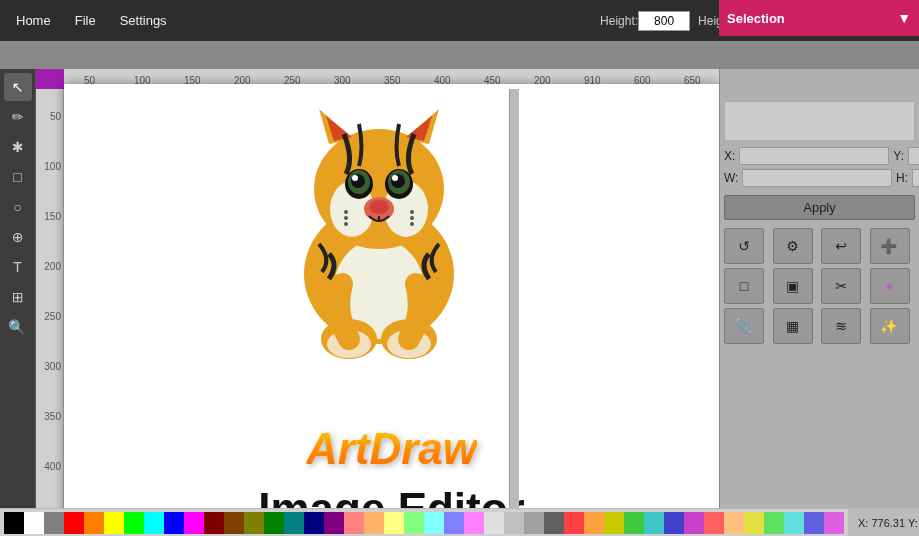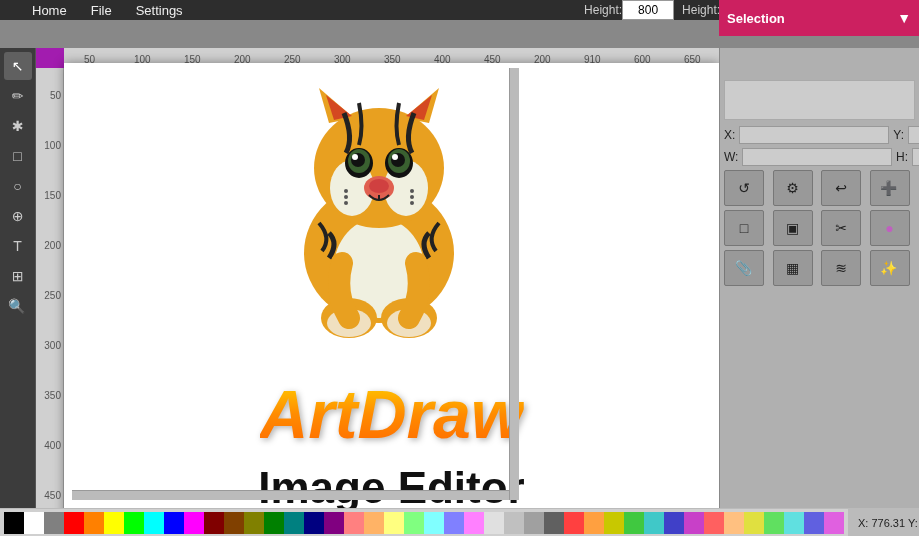--- a/index.html
+++ b/index.html
@@ -1,21 +1,21 @@
 <!DOCTYPE html>
 <html><head>
   <meta charset="utf-8">
   <style>
     * { box-sizing: border-box; margin: 0; padding: 0; }
     body { font-family: Arial, sans-serif; font-size: 12px; background: #888; overflow: hidden; width: 919px; height: 536px; }
 
     
     #menubar {
       display: flex; align-items: center; background: #2d2d2d; color: #eee;
-      height: 20px; padding: 0 20px; gap: 0;
+      height: 41px; padding: 0 4px; gap: 0;
     }
     .menu-item {
       padding: 4px 12px; cursor: pointer; font-size: 13px; color: #eee;
     }
     .menu-separator { flex: 1; }
     .dim-label { color: #ccc; font-size: 12px; margin-left: 8px; }
     .dim-input {
       background: #fff; border: 1px solid #999; color: #000;
       width: 52px; height: 20px; font-size: 12px; text-align: center; padding: 1px 2px;
     }
@@ -76,21 +76,21 @@
       background: #888;
       display: flex; align-items: center; justify-content: center;
     }
     #canvas-white {
       width: 700px; height: 470px; background: #fff; position: relative; overflow: hidden;
       box-shadow: 0 0 10px rgba(0,0,0,0.4);
     }
     
     .artdraw-title {
       position: absolute; bottom: 80px; left: 50%; transform: translateX(-50%);
-      font-size: 68px; font-weight: 900; font-style: italic;
+      font-size: 44px; font-weight: 900; font-style: italic;
       background: linear-gradient(180deg, #ffd700 0%, #ff8c00 50%, #ff6600 100%);
       -webkit-background-clip: text; -webkit-text-fill-color: transparent;
       background-clip: text;
       white-space: nowrap; text-align: right;
       font-family: 'Arial Black', Arial, sans-serif;
       text-shadow: none;
       filter: drop-shadow(2px 2px 3px rgba(0,0,0,0.3));
     }
     .artdraw-subtitle {
       position: absolute; bottom: 20px; left: 50%; transform: translateX(-50%);
@@ -303,20 +303,21 @@
       <input class="panel-input" type="text" value="" style="">
       <span class="panel-label">Y:</span>
       <input class="panel-input" type="text" value="" style="">
     </div>
     <div class="panel-row">
       <span class="panel-label">W:</span>
       <input class="panel-input" type="text" value="" style="">
       <span class="panel-label">H:</span>
       <input class="panel-input" type="text" value="" style="">
     </div>
+    <button class="apply-btn">Apply</button>
 
     <div class="tool-grid">
       <button class="tool-grid-btn">↺</button>
       <button class="tool-grid-btn">⚙</button>
       <button class="tool-grid-btn">↩</button>
       <button class="tool-grid-btn">➕</button>
     </div>
 
     <div class="tool-grid">
       <button class="tool-grid-btn">□</button>

